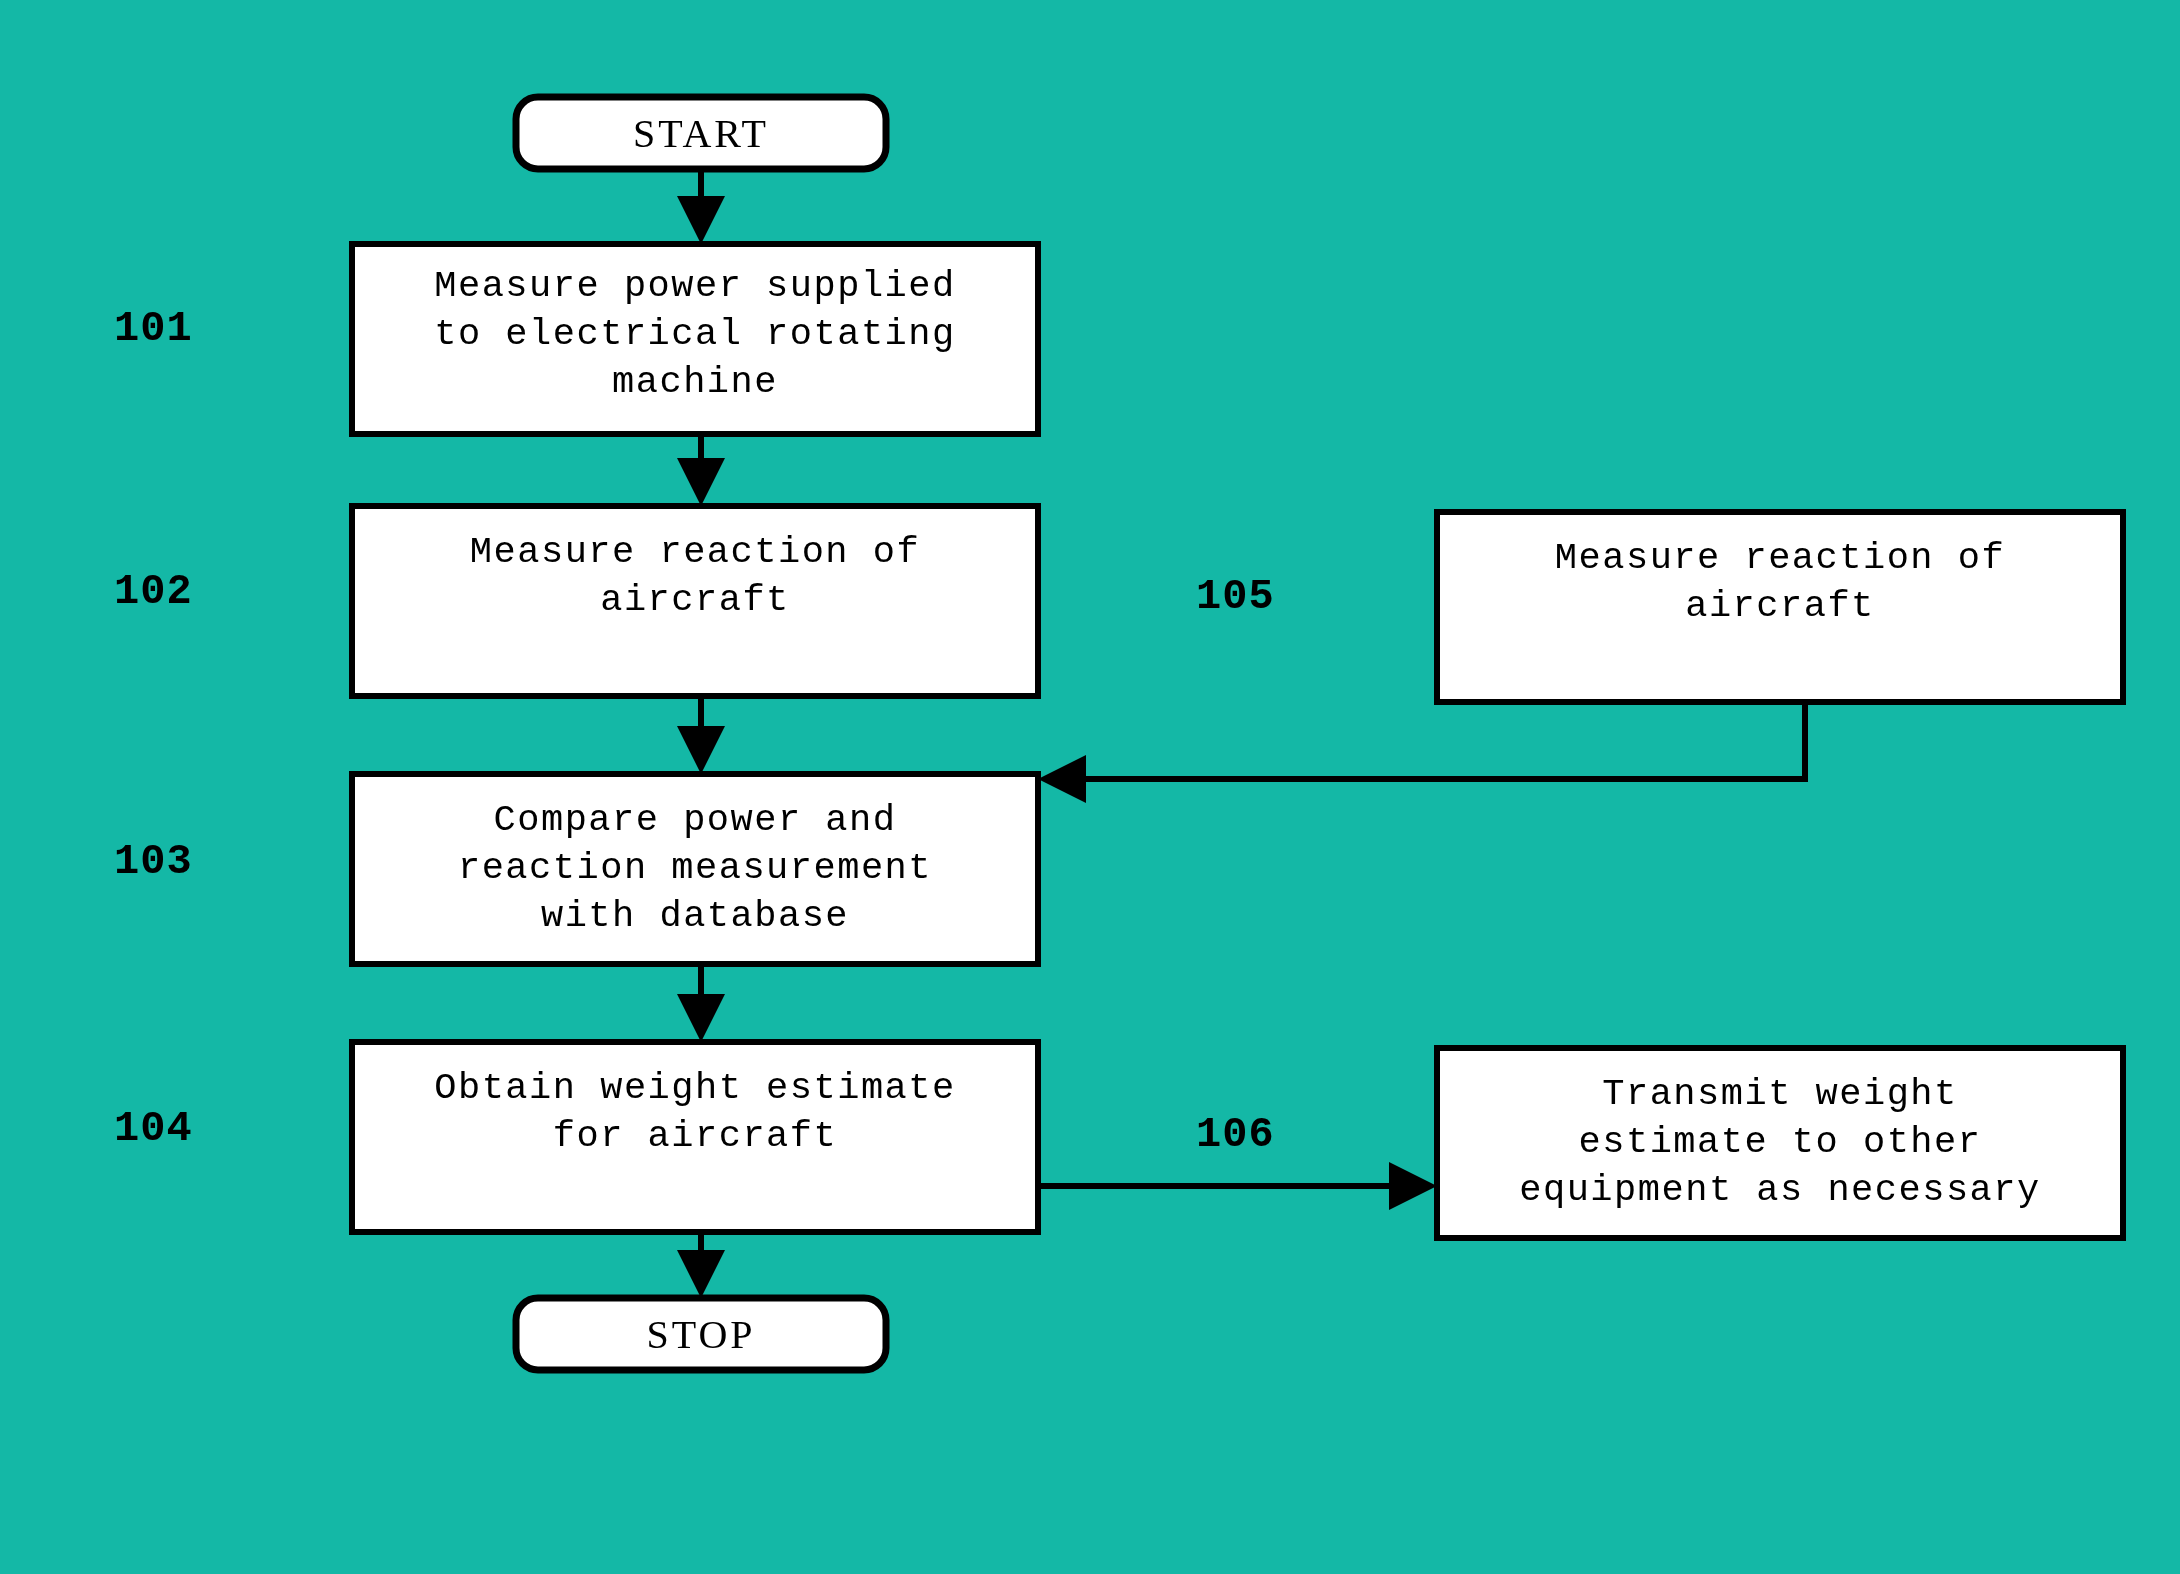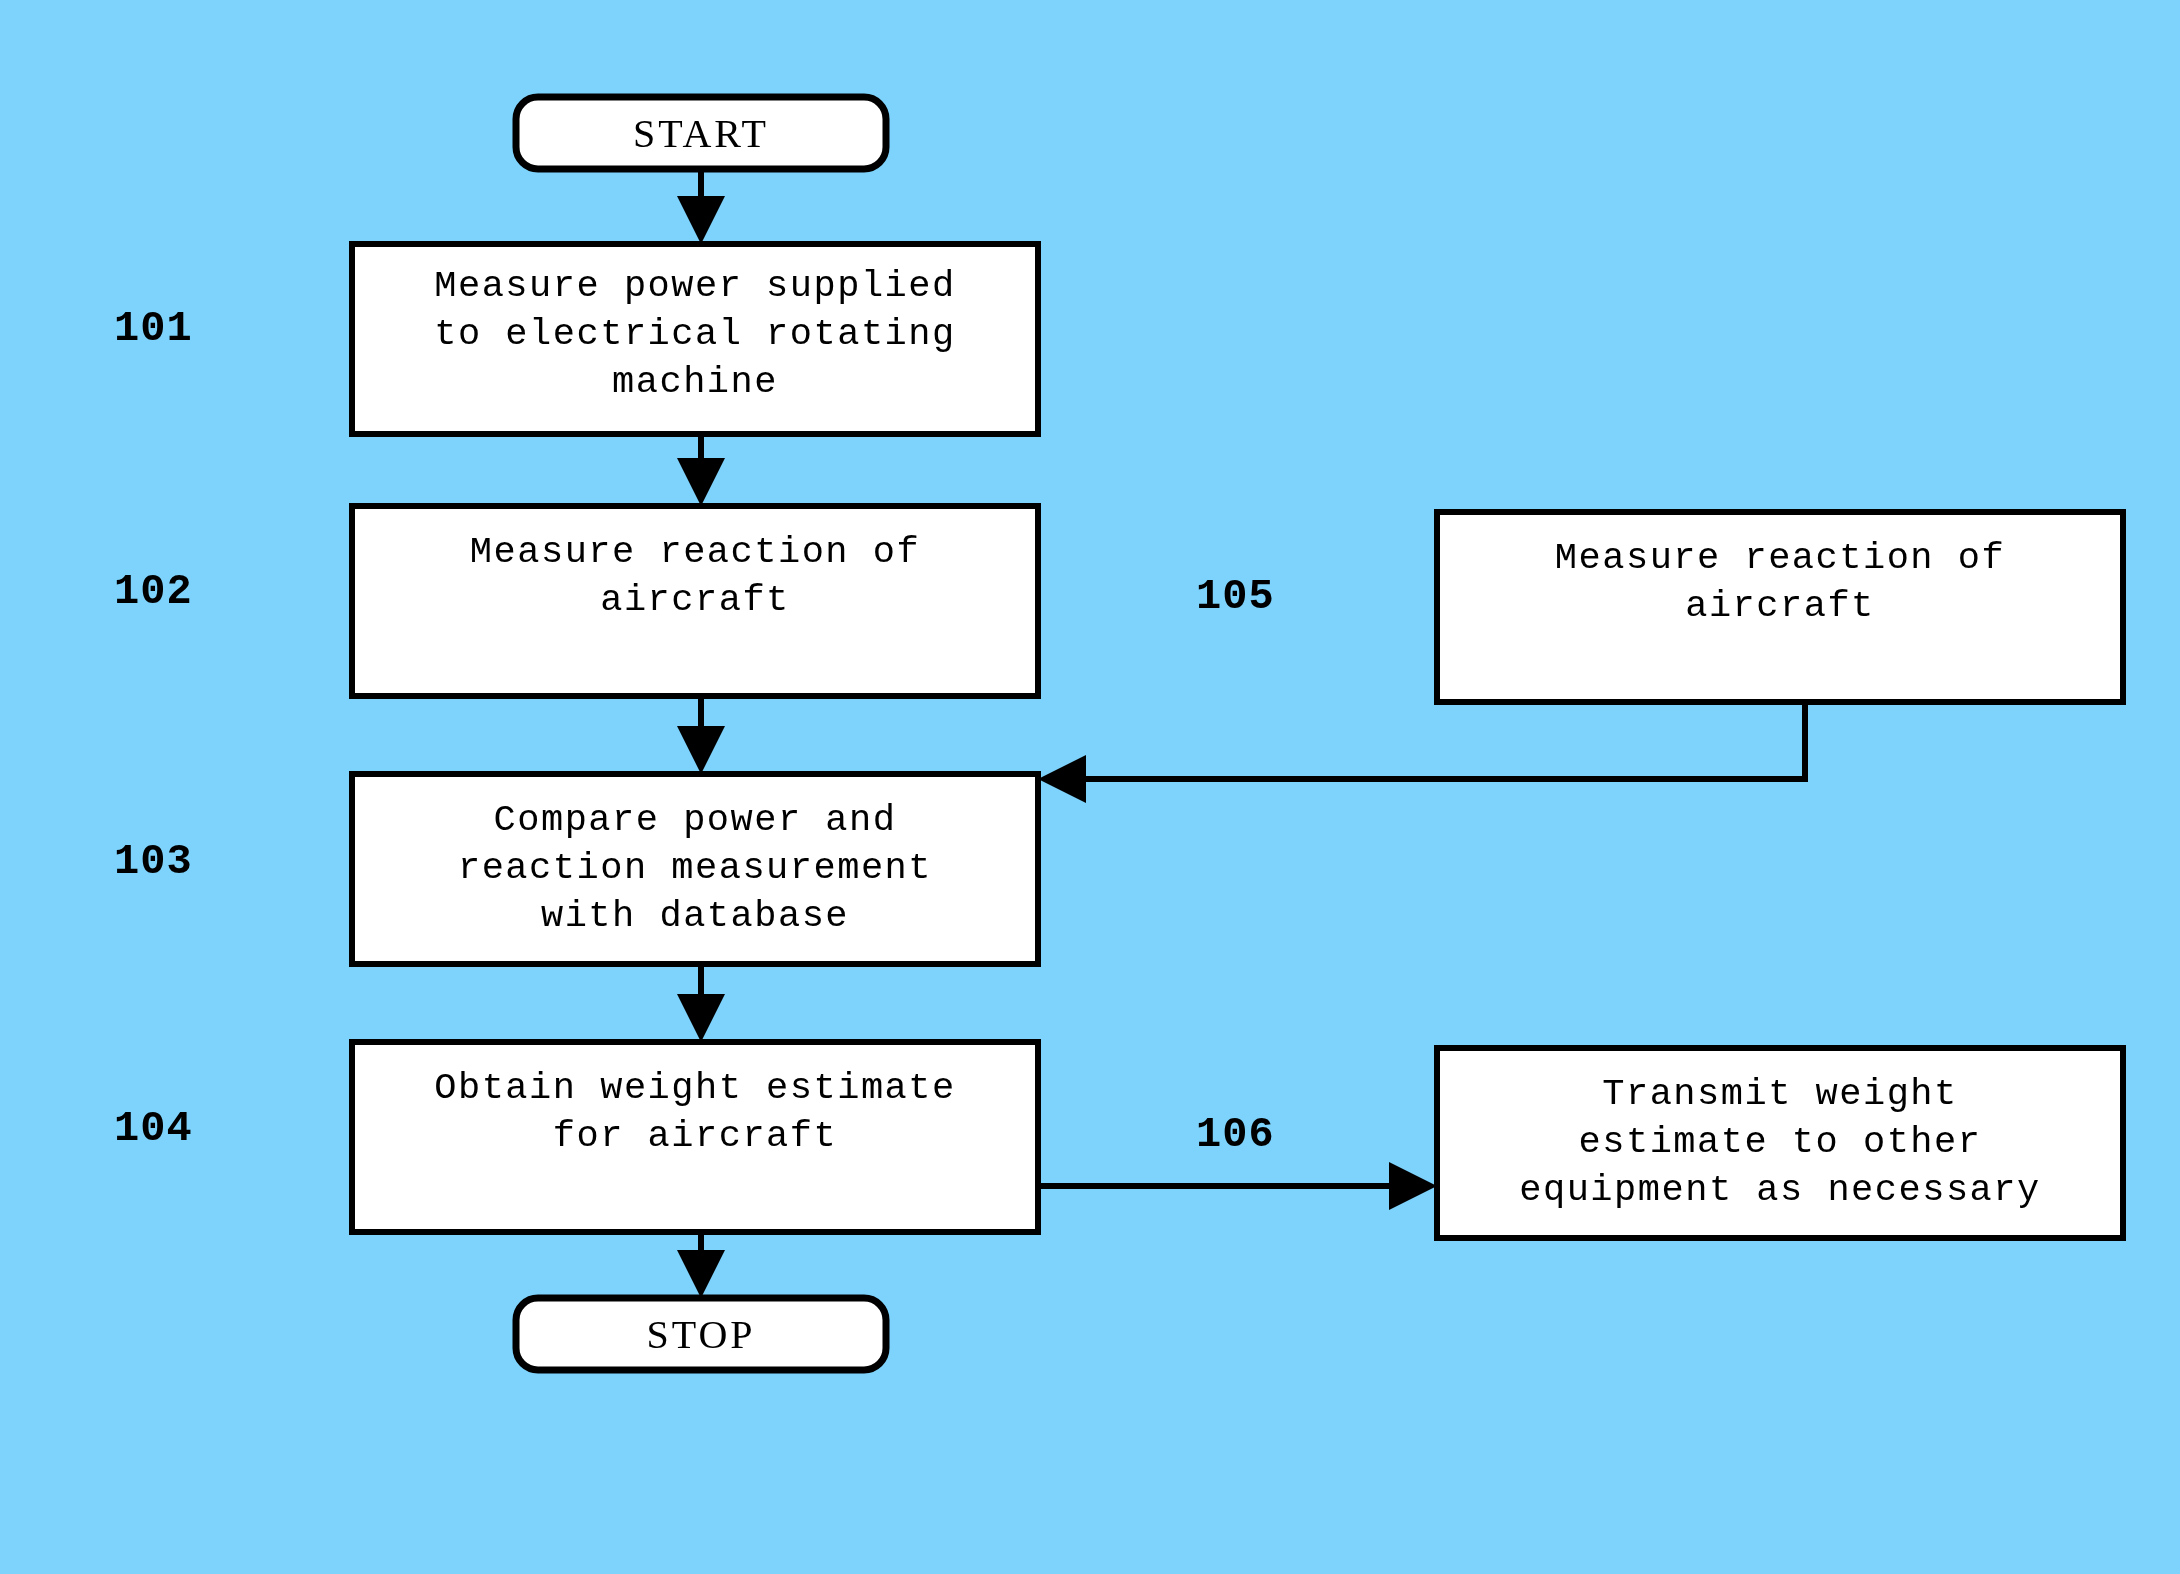--- a/index.html
+++ b/index.html
@@ -4,21 +4,21 @@
 <style>
   html, body {
     margin: 0;
     padding: 0;
     background: #ffffff;
   }
   #diagram-root {
     position: relative;
     width: 2180px;
     height: 1574px;
-    background: #7dd3fc;
+    background: #14b8a6;
     font-family: "Liberation Mono", "DejaVu Sans Mono", monospace;
   }
   svg#flowchart {
     display: block;
     width: 2180px;
     height: 1574px;
   }
   .box-rect {
     fill: #ffffff;
     stroke: #000000;

